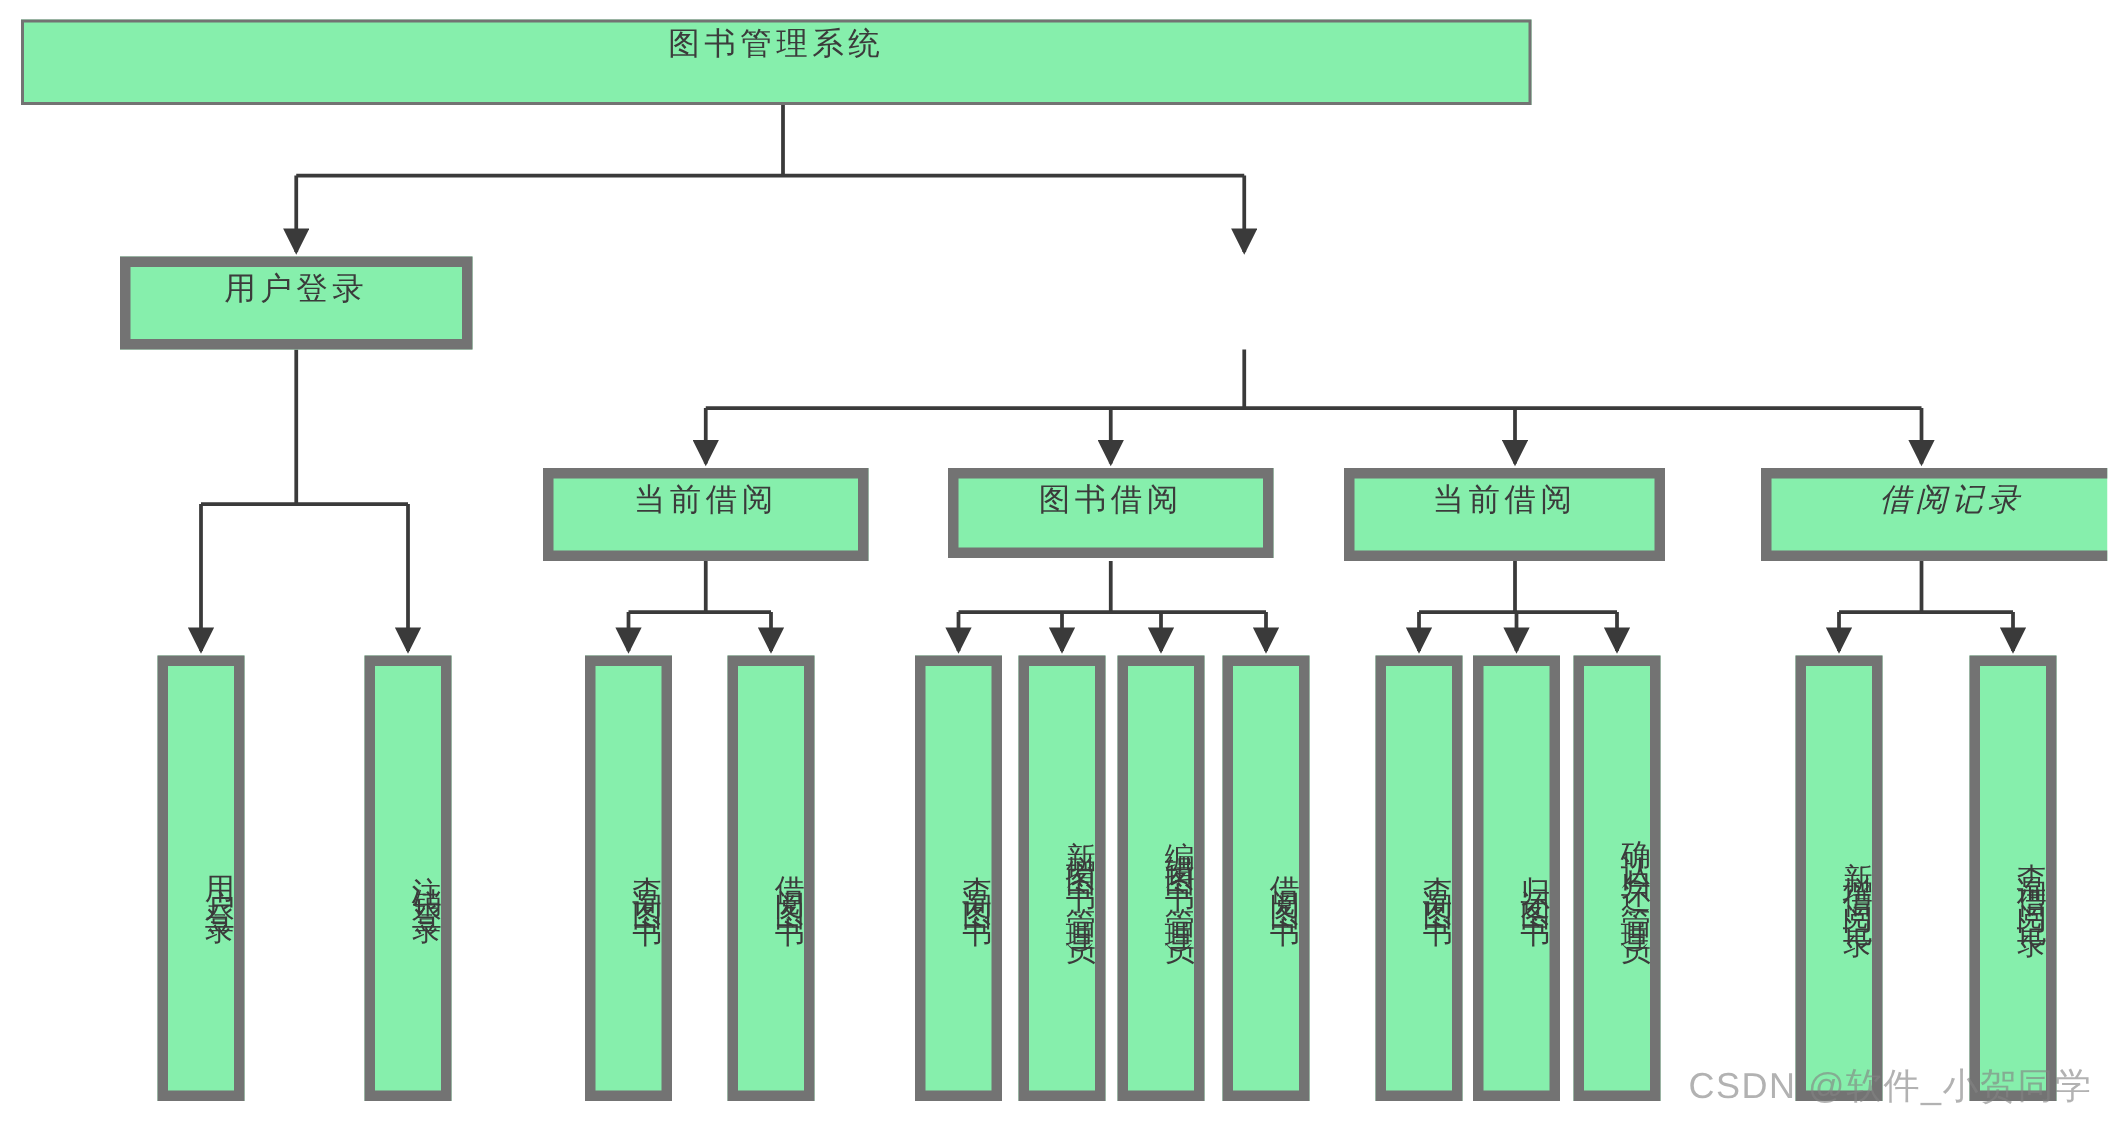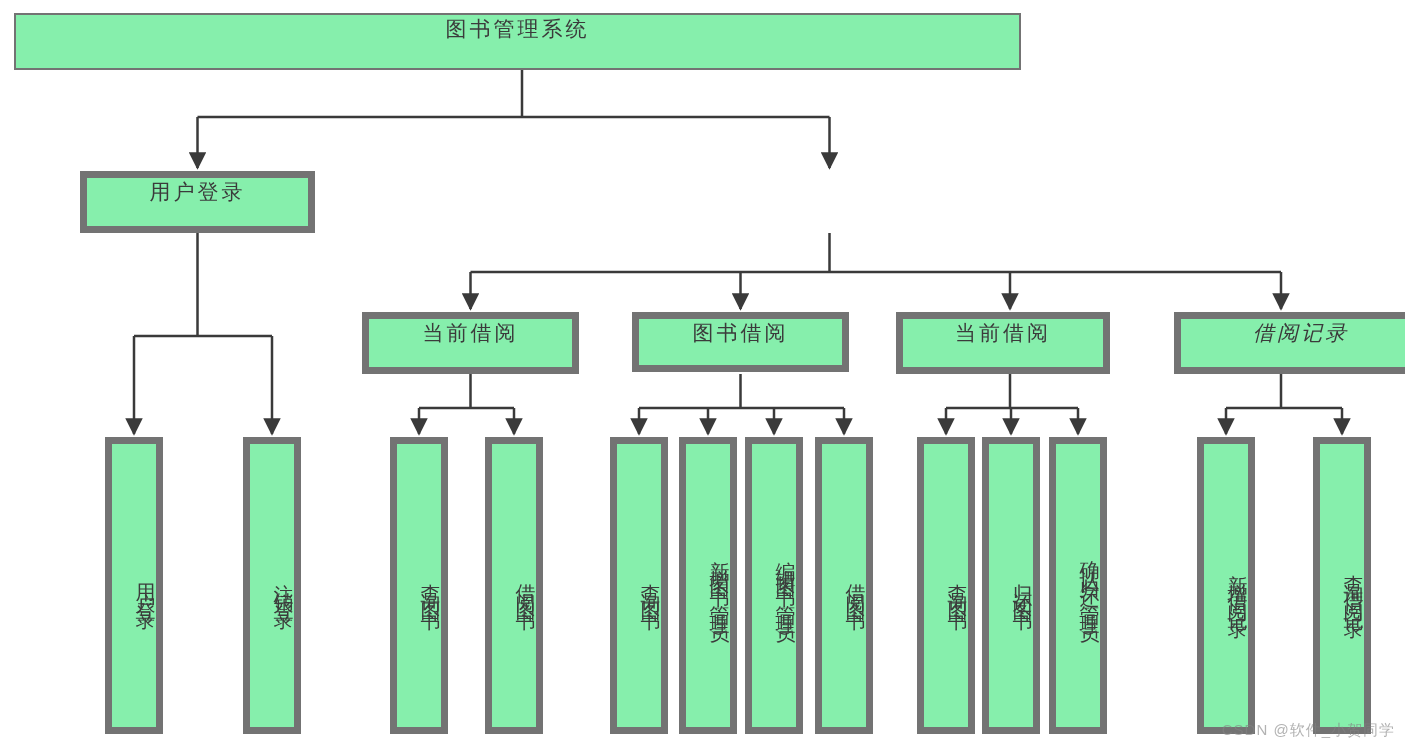--- a/index.html
+++ b/index.html
@@ -50,21 +50,21 @@
     font-size: 20px;
     letter-spacing: 9px;
     line-height: 1;
     padding: 6px 0;
   }
   .watermark {
     position: absolute;
     z-index: 3;
     right: 10px;
     bottom: 7px;
-    font-size: 15px;
+    font-size: 24px;
     letter-spacing: 1px;
     color: rgba(130, 130, 130, 0.62);
     white-space: nowrap;
   }
 </style>
 </head>
 <body>
 
 <div class="stage">
 

